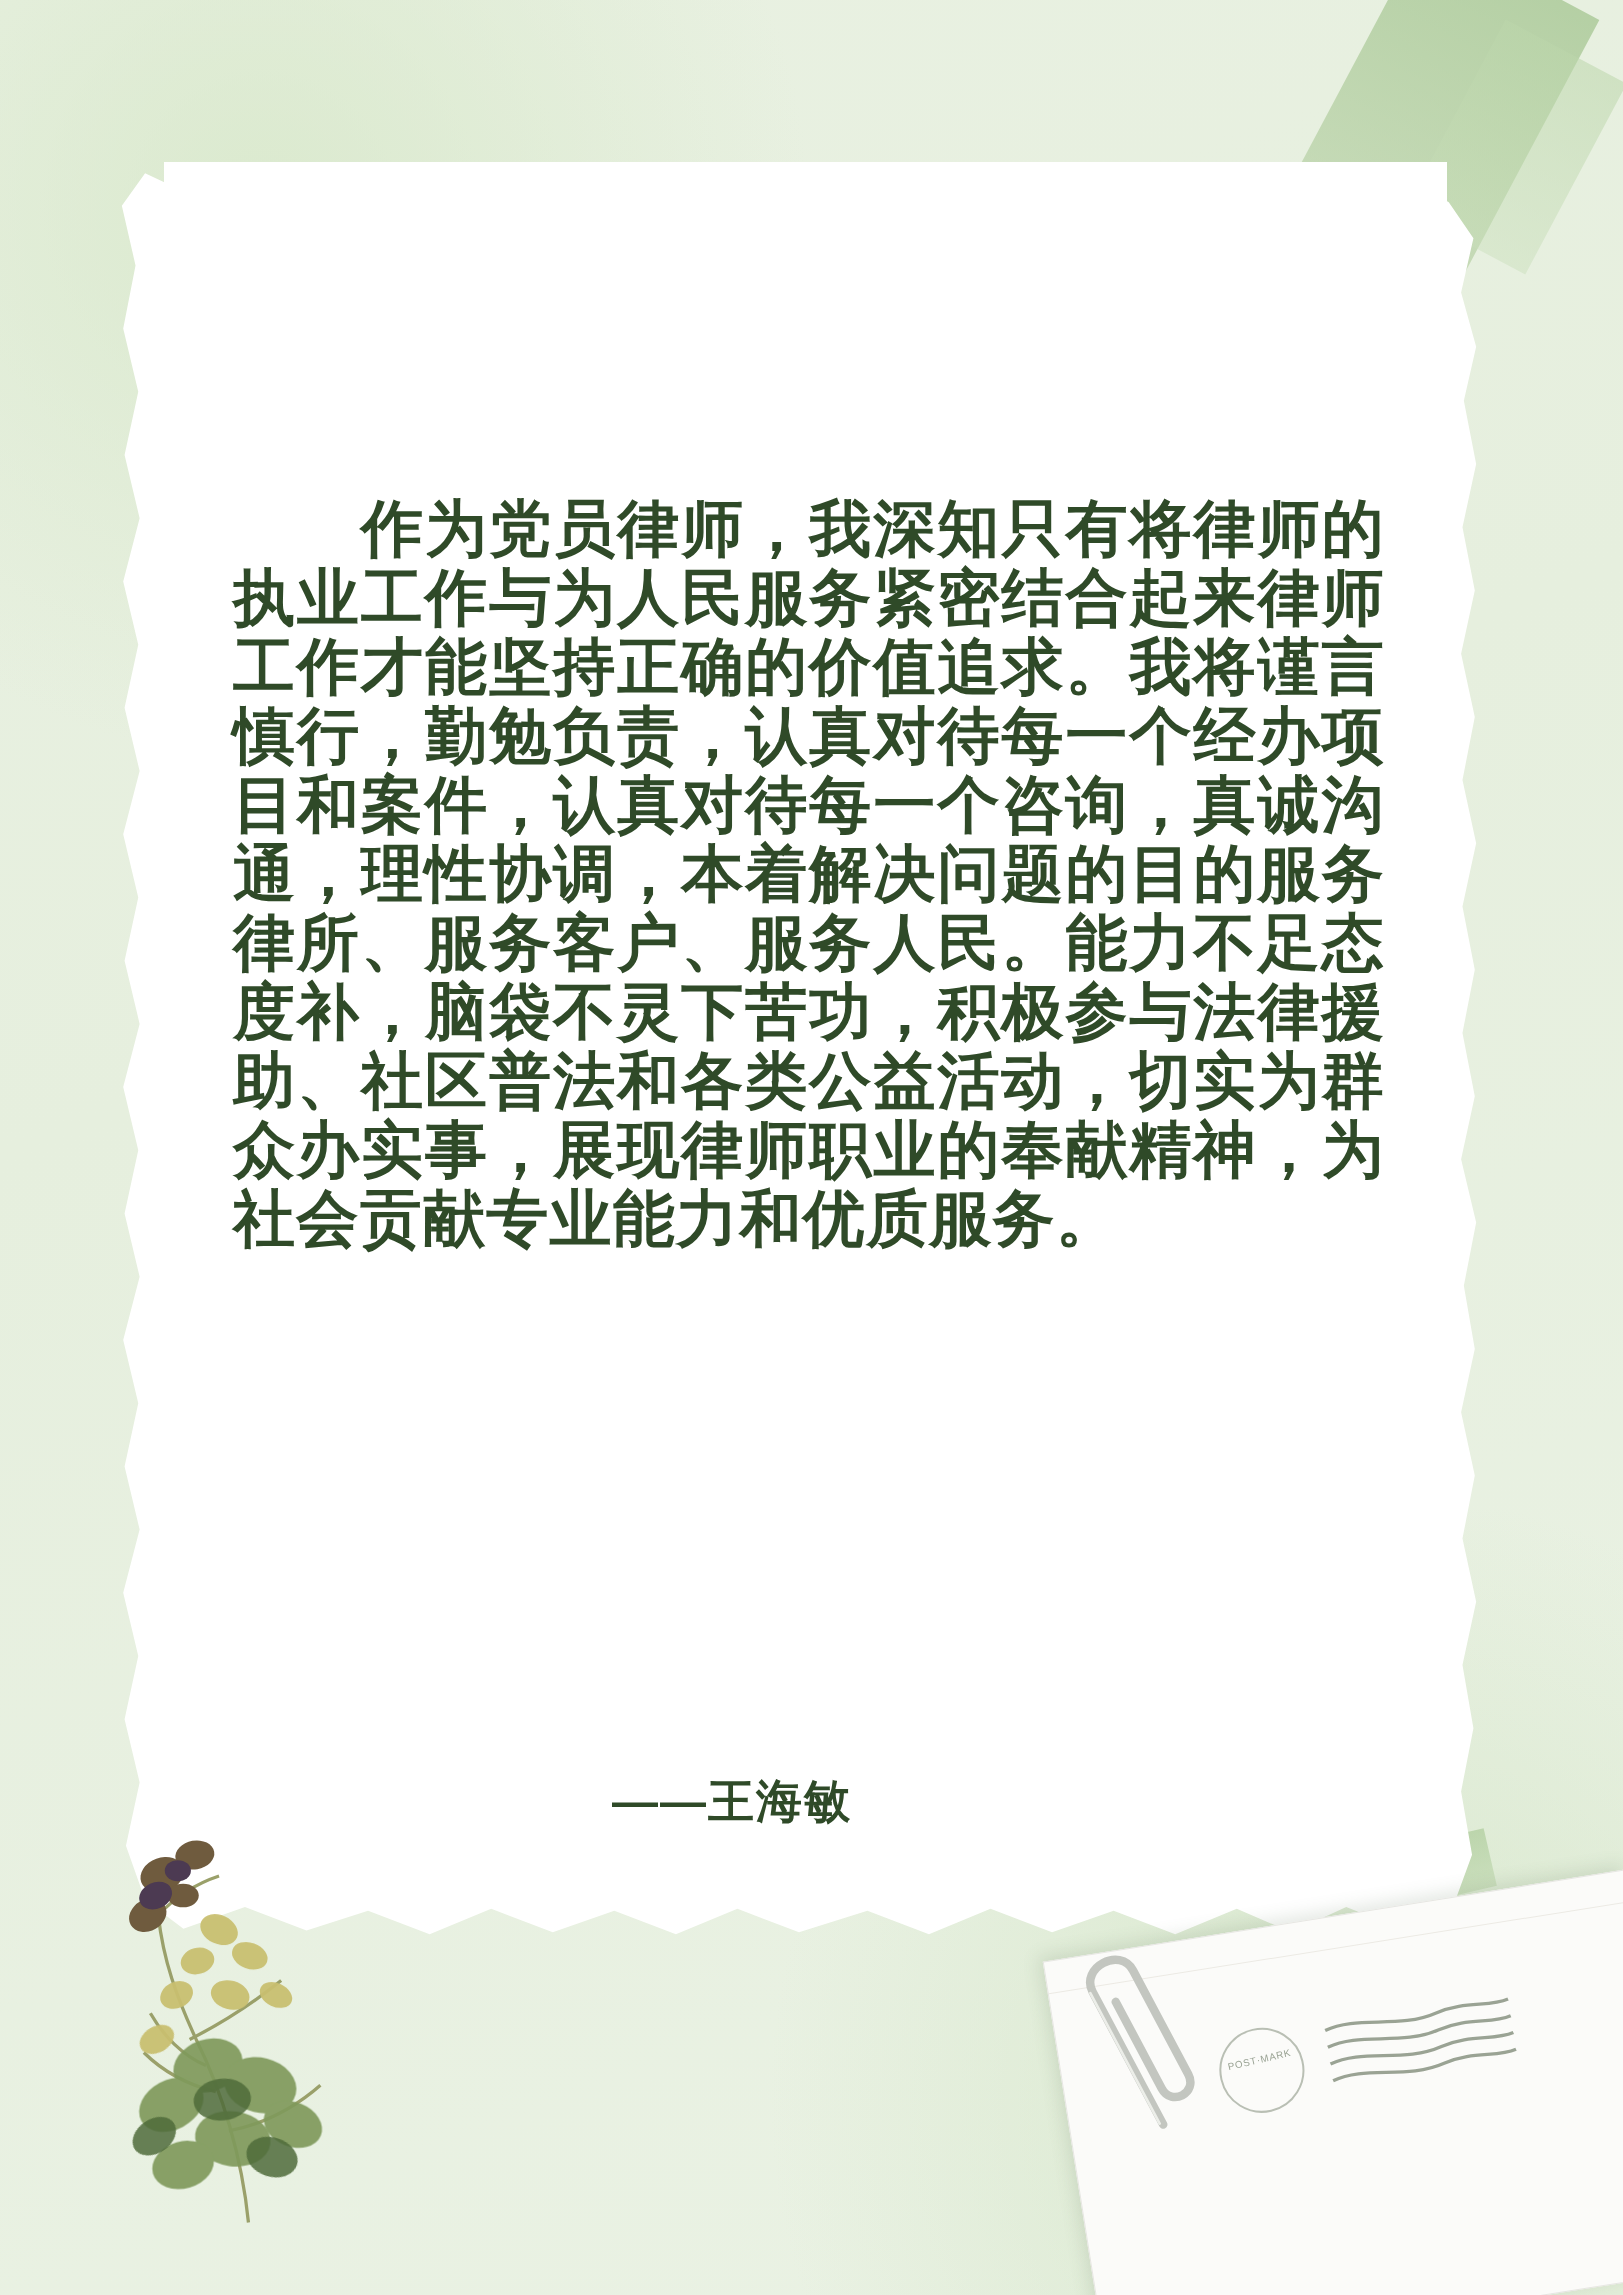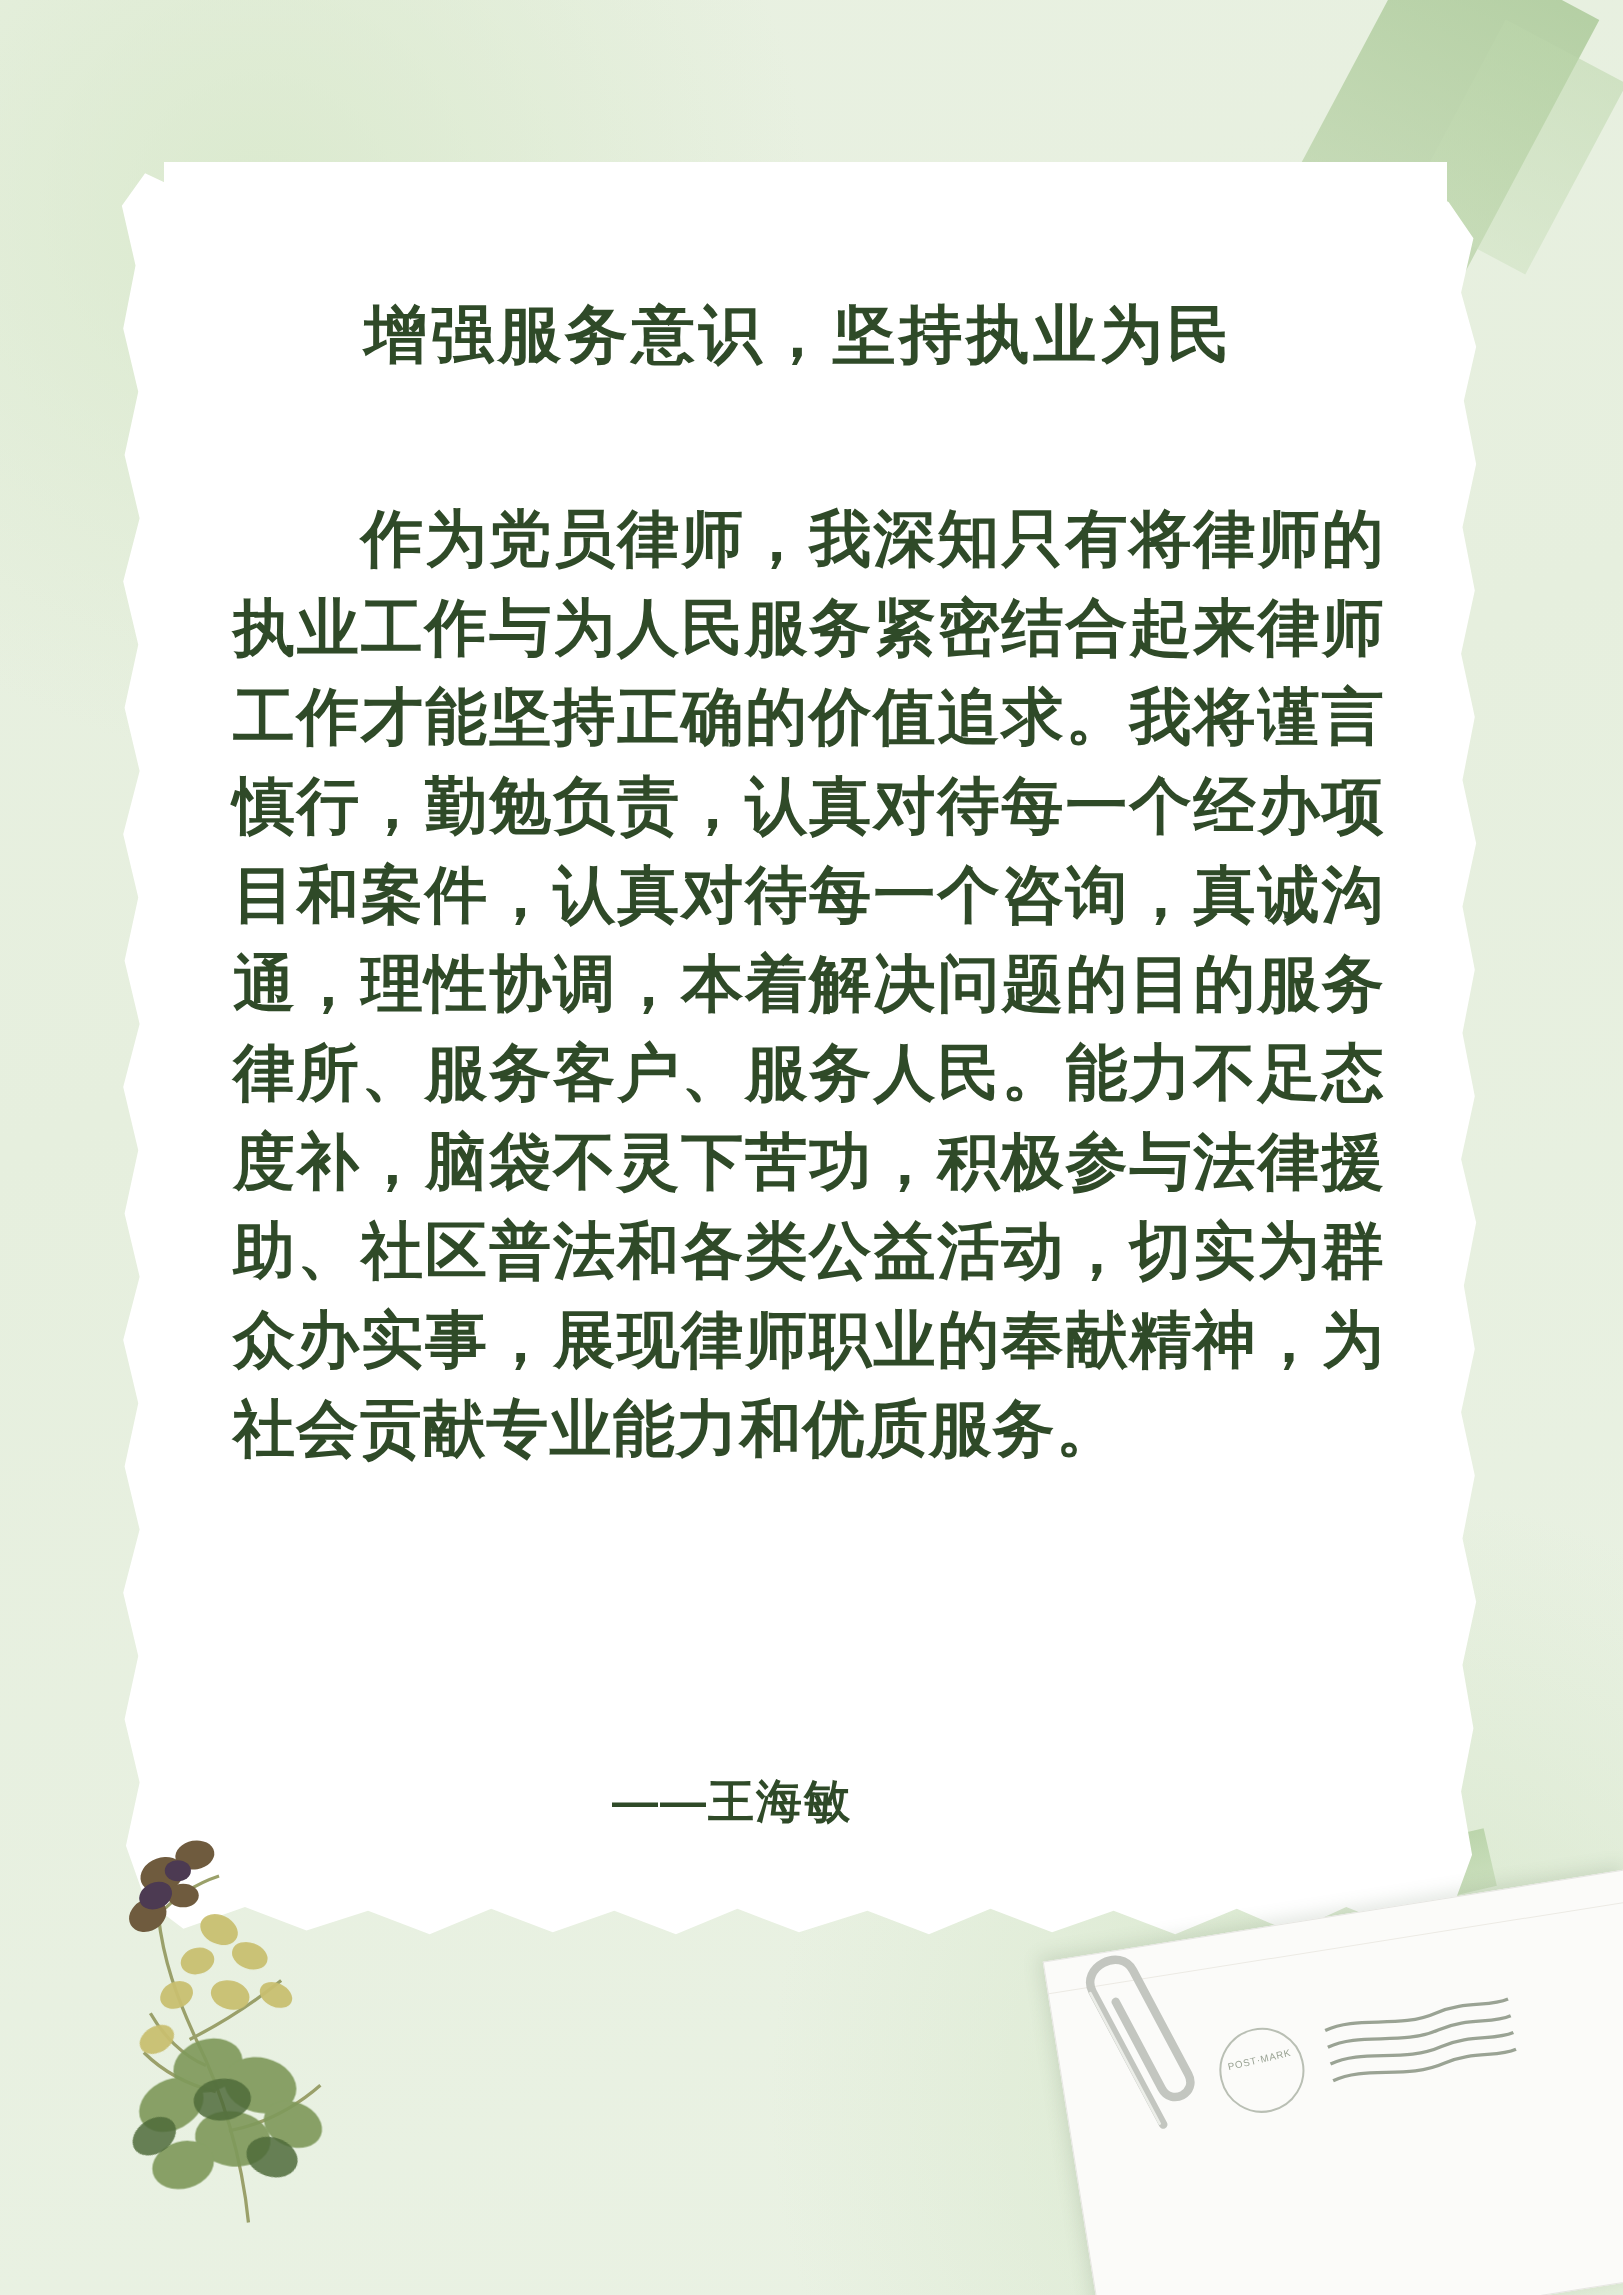--- a/index.html
+++ b/index.html
@@ -139,21 +139,21 @@
     letter-spacing: 3.9px;
     color: #2f4a28;
     font-family: "Liberation Serif", "DejaVu Serif", serif;
   }
   .body-text {
     position: absolute;
     top: 347px;
     left: 118px;
     width: 1152px;
     font-size: 62px;
-    line-height: 89px;
+    line-height: 69px;
     color: #2f4a28;
     font-weight: 700;
     text-align: justify;
     text-justify: inter-character;
     letter-spacing: 1.3px;
     font-family: "Liberation Serif", "DejaVu Serif", serif;
   }
   .signature {
     position: absolute;
     top: 1623px;
@@ -236,21 +236,20 @@
   <div class="bg-wash-c"></div>
 
   <div class="tape tape-top-right"></div>
   <div class="tape tape-top-right-2"></div>
   <div class="tape tape-small-right"></div>
 
   <div class="paper-top-band"></div>
   <div class="paper"></div>
 
   <div class="content">
-    <div class="title">增强服务意识，坚持执业为民</div>
     <div class="body-text">　　作为党员律师，我深知只有将律师的执业工作与为人民服务紧密结合起来律师工作才能坚持正确的价值追求。我将谨言慎行，勤勉负责，认真对待每一个经办项目和案件，认真对待每一个咨询，真诚沟通，理性协调，本着解决问题的目的服务律所、服务客户、服务人民。能力不足态度补，脑袋不灵下苦功，积极参与法律援助、社区普法和各类公益活动，切实为群众办实事，展现律师职业的奉献精神，为社会贡献专业能力和优质服务。</div>
     <div class="signature">——王海敏</div>
   </div>
 
   <svg class="flower" viewBox="0 0 520 820">
     <g stroke="#9aa06a" stroke-width="5" fill="none">
       <path d="M250 800 C240 700 210 600 170 520 C140 455 120 400 112 330"></path>
       <path d="M160 520 C200 500 250 470 300 430"></path>
       <path d="M200 600 C160 590 120 570 90 540"></path>
       <path d="M220 660 C270 650 320 625 360 590"></path>

